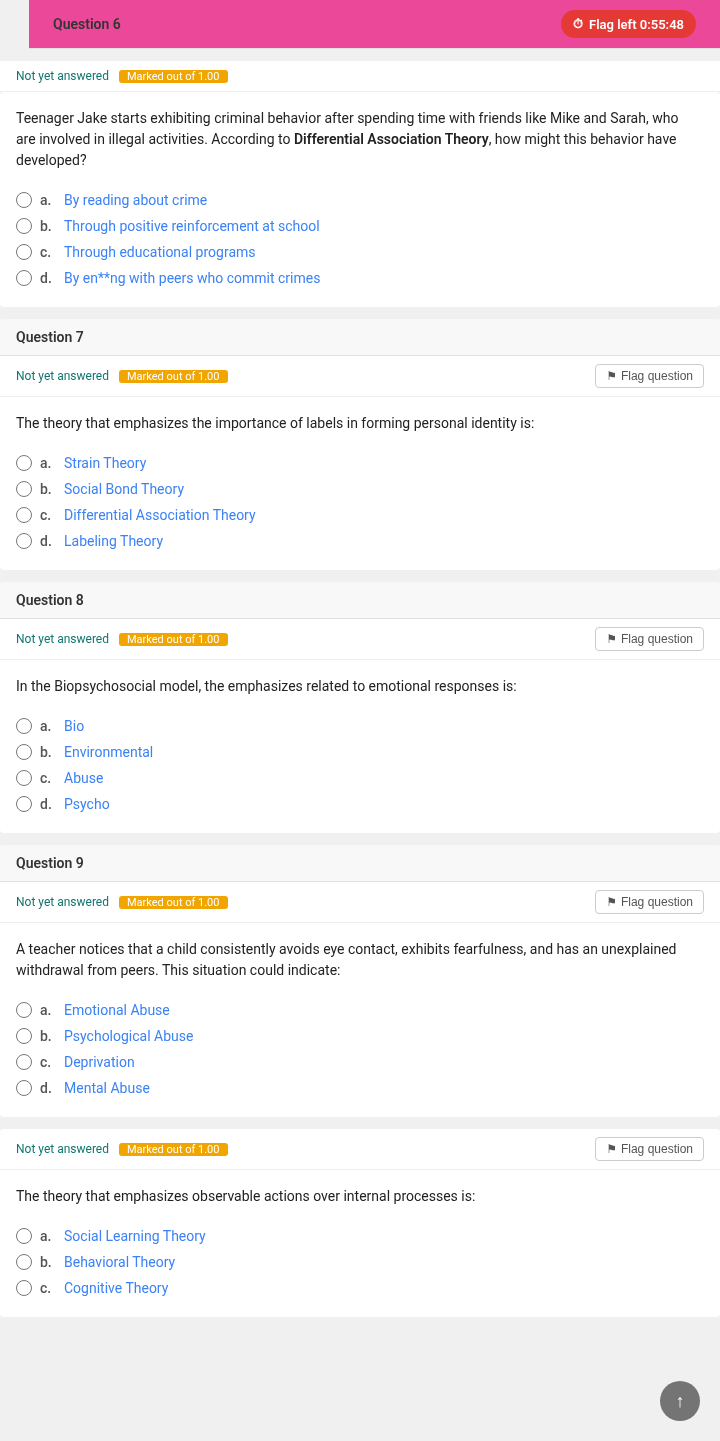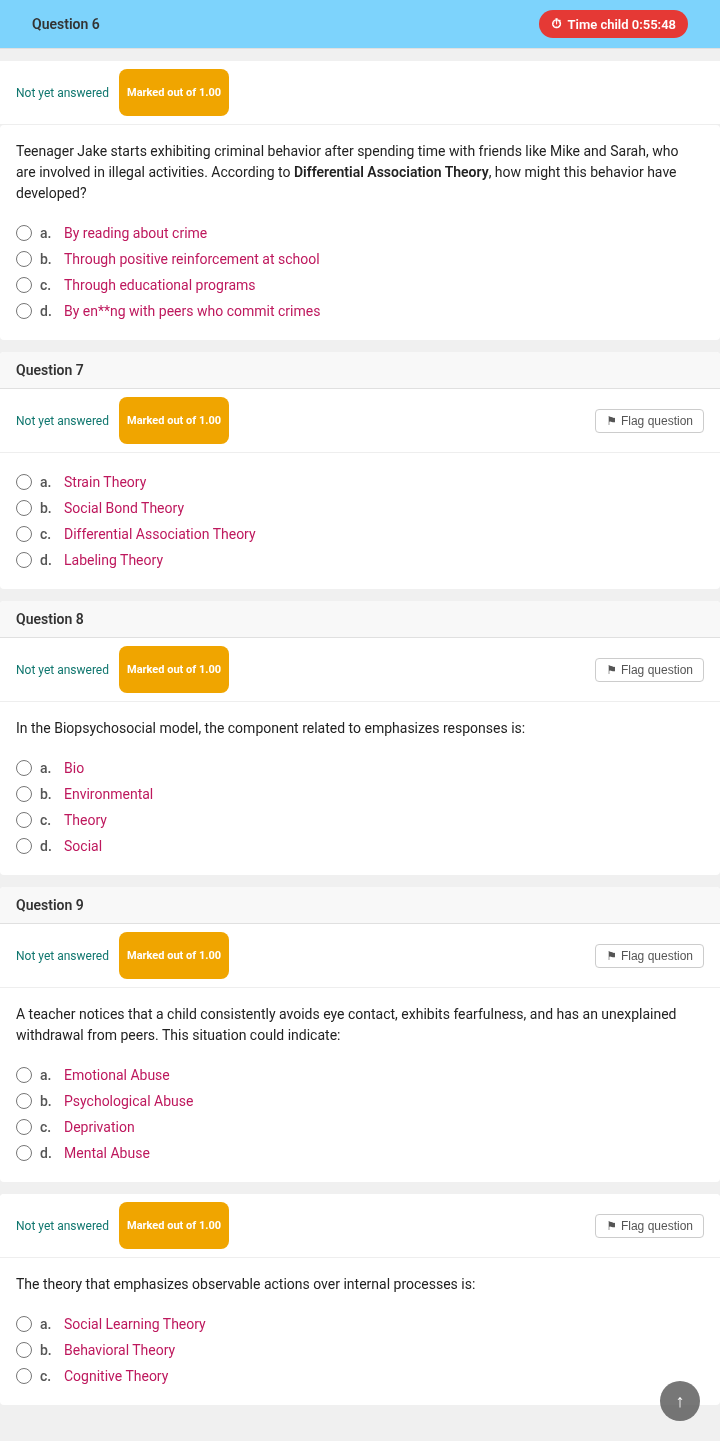--- a/index.html
+++ b/index.html
@@ -35,23 +35,23 @@
 
     .not-answered {
       font-size: 12px;
       color: #0f766e;
     }
 
     .marked-badge {
       background: #f0a500;
       color: #fff;
       font-size: 11px;
-      padding: 17px 8px;
-      border-radius: 8px;
-      font-weight: 700;
+      padding: 0 8px;
+      border-radius: 3px;
+      font-weight: 400;
     }
 
     .flag-button {
       display: flex;
       align-items: center;
       gap: 4px;
       background: #fff;
       border: 1px solid #ccc;
       border-radius: 4px;
       padding: 4px 10px;
@@ -96,43 +96,44 @@
 
     .option-label {
       font-size: 14px;
       color: #555;
       font-weight: 500;
       min-width: 16px;
     }
 
     .option-text {
       font-size: 14px;
-      color: #be185d;
+      color: #3b82f6;
     }
 
     .timer-badge {
       display: flex;
       align-items: center;
       gap: 6px;
       background: #e53935;
       color: #fff;
       padding: 6px 12px;
       border-radius: 20px;
       font-size: 13px;
       font-weight: 600;
     }
 
     .top-bar {
-      background: #7dd3fc;
-      padding: 10px 32px;
+      background: #ec4899;
+      padding: 10px 24px;
       display: flex;
       align-items: center;
       justify-content: space-between;
       border-bottom: 1px solid #e0e0e0;
       margin-bottom: 12px;
+      margin-left: 29px;
     }
 
     .scroll-to-top {
       position: fixed;
       bottom: 20px;
       right: 20px;
       width: 40px;
       height: 40px;
       background: #555;
       color: #fff;
@@ -148,21 +149,21 @@
   </style>
 </head>
 <body>
 
 <div class="top-bar">
   <div style="display:flex;align-items:center;gap:10px;">
     <span class="question-title">Question 6</span>
   </div>
   <div class="timer-badge">
     <span>⏱</span>
-    <span>Time child 0:55:48</span>
+    <span>Flag left 0:55:48</span>
   </div>
 </div>
 
 <div style="background:#fff;padding:0 0 0 0;margin-bottom:0;">
   <div style="padding:8px 16px;display:flex;align-items:center;gap:10px;background:#fff;border-bottom:1px solid #eee;">
     <span class="not-answered">Not yet answered</span>
     <span class="marked-badge">Marked out of 1.00</span>
   </div>
 </div>
 
@@ -207,20 +208,21 @@
     <div style="display:flex;align-items:center;gap:10px;">
       <span class="not-answered">Not yet answered</span>
       <span class="marked-badge">Marked out of 1.00</span>
     </div>
     <button class="flag-button">
       <span>⚑</span>
       <span>Flag question</span>
     </button>
   </div>
   <div class="question-body">
+    <p class="question-text">The theory that emphasizes the importance of labels in forming personal identity is:</p>
     <ul class="options-list">
       <li class="option-item">
         <input type="radio" name="q7" style="">
         <span class="option-label">a.</span>
         <span class="option-text">Strain Theory</span>
       </li>
       <li class="option-item">
         <input type="radio" name="q7" style="">
         <span class="option-label">b.</span>
         <span class="option-text">Social Bond Theory</span>
@@ -249,41 +251,41 @@
     <div style="display:flex;align-items:center;gap:10px;">
       <span class="not-answered">Not yet answered</span>
       <span class="marked-badge">Marked out of 1.00</span>
     </div>
     <button class="flag-button">
       <span>⚑</span>
       <span>Flag question</span>
     </button>
   </div>
   <div class="question-body">
-    <p class="question-text">In the Biopsychosocial model, the component related to emphasizes responses is:</p>
+    <p class="question-text">In the Biopsychosocial model, the emphasizes related to emotional responses is:</p>
     <ul class="options-list">
       <li class="option-item">
         <input type="radio" name="q8" style="">
         <span class="option-label">a.</span>
         <span class="option-text">Bio</span>
       </li>
       <li class="option-item">
         <input type="radio" name="q8" style="">
         <span class="option-label">b.</span>
         <span class="option-text">Environmental</span>
       </li>
       <li class="option-item">
         <input type="radio" name="q8" style="">
         <span class="option-label">c.</span>
-        <span class="option-text">Theory</span>
+        <span class="option-text">Abuse</span>
       </li>
       <li class="option-item">
         <input type="radio" name="q8" style="">
         <span class="option-label">d.</span>
-        <span class="option-text">Social</span>
+        <span class="option-text">Psycho</span>
       </li>
     </ul>
   </div>
 </div>
 
 <div class="question-card">
   <div class="question-header">
     <div style="display:flex;align-items:flex-end;gap:10px;">
       <span class="question-title">Question 9</span>
     </div>

